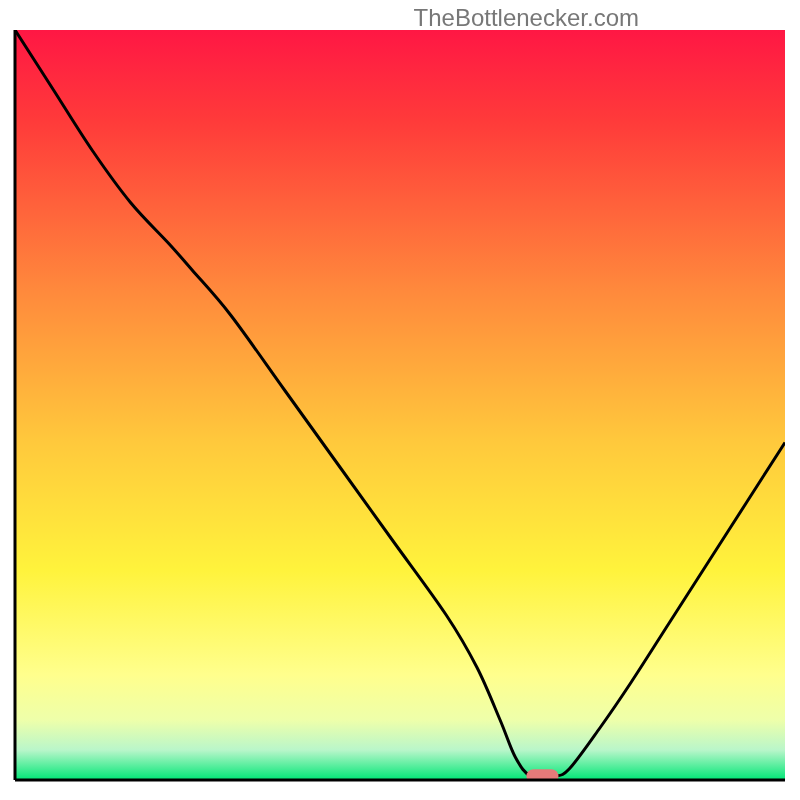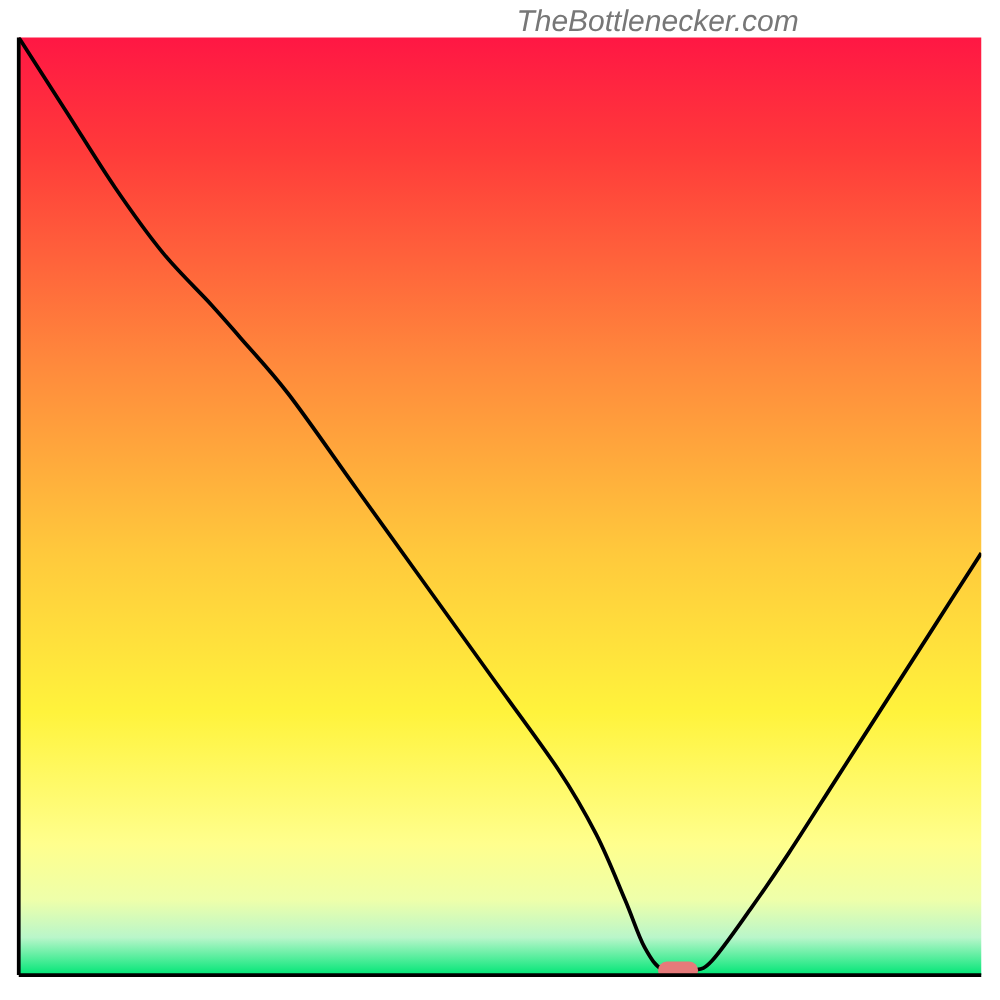--- a/index.html
+++ b/index.html
@@ -9,21 +9,20 @@
     height: 800px;
     position: relative;
     font-family: Arial, sans-serif;
   }
   .chart-container {
     position: absolute;
     top: 0;
     left: 0;
     width: 649px;
     height: 800px;
-    font-style: italic;
   }
   .watermark {
     position: absolute;
     top: 4px;
     right: 10px;
     color: #777777;
     font-size: 24px;
     font-weight: 500;
     z-index: 10;
   }

